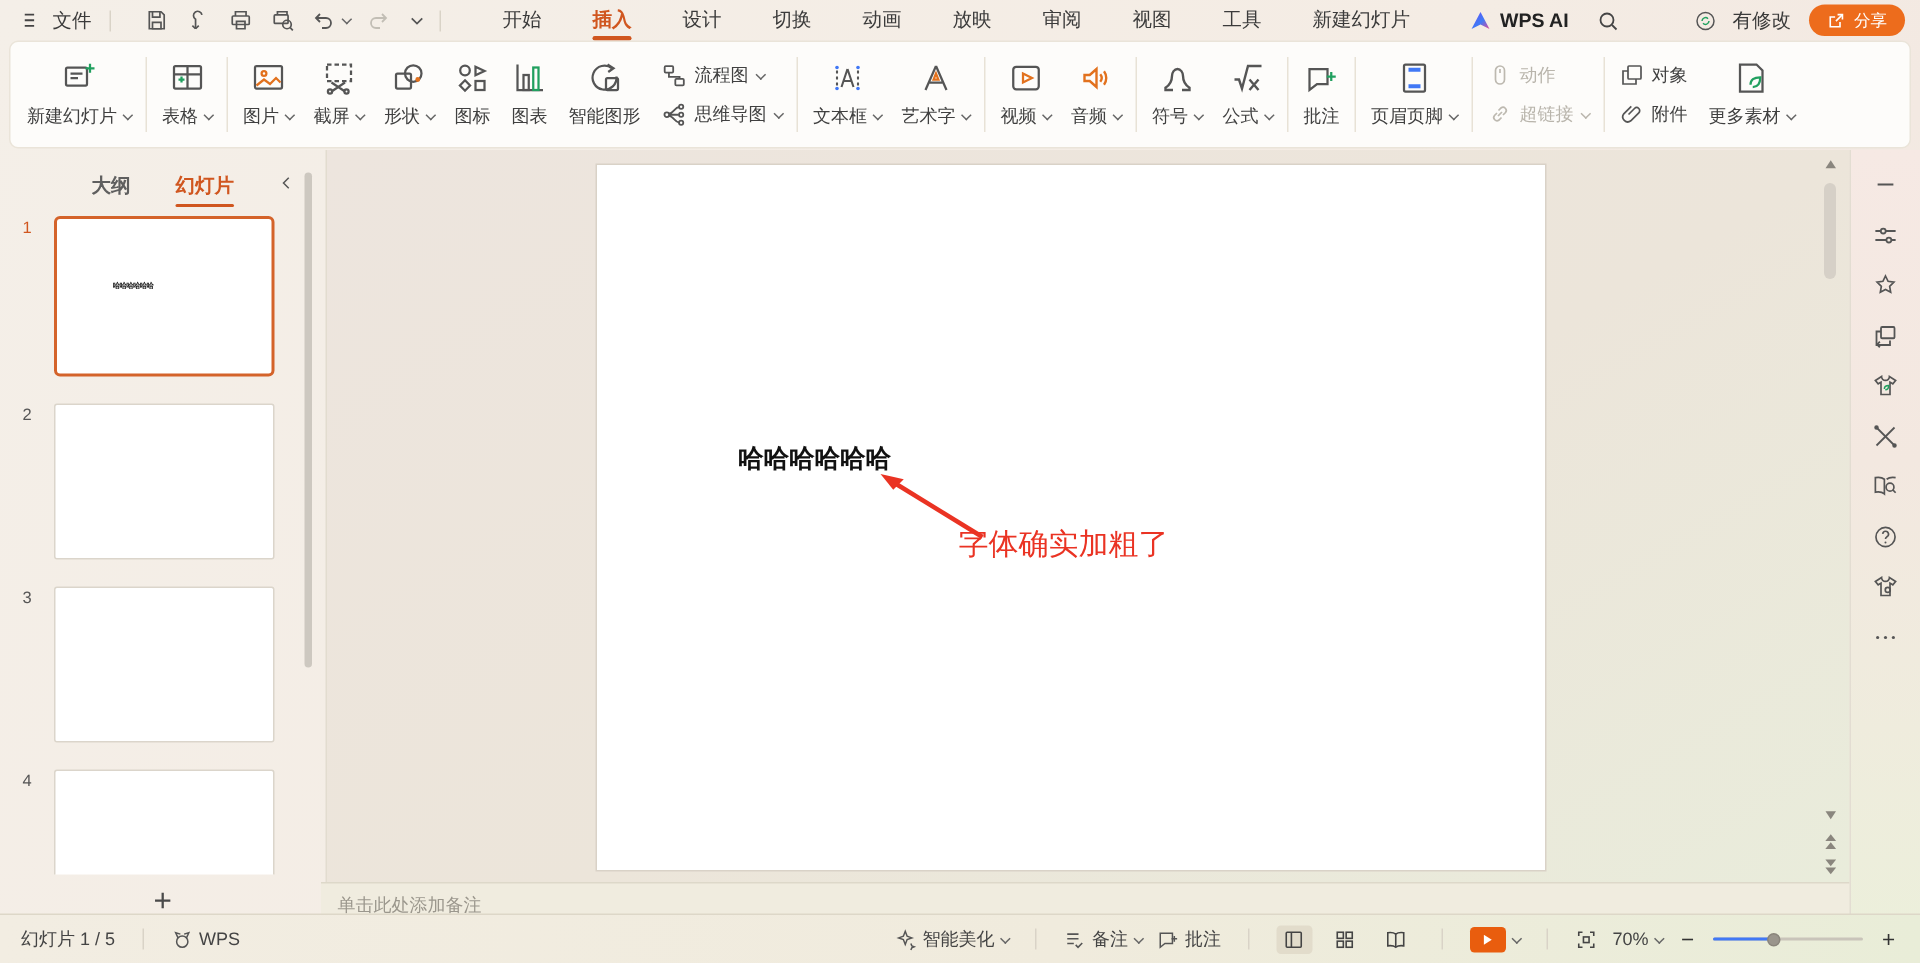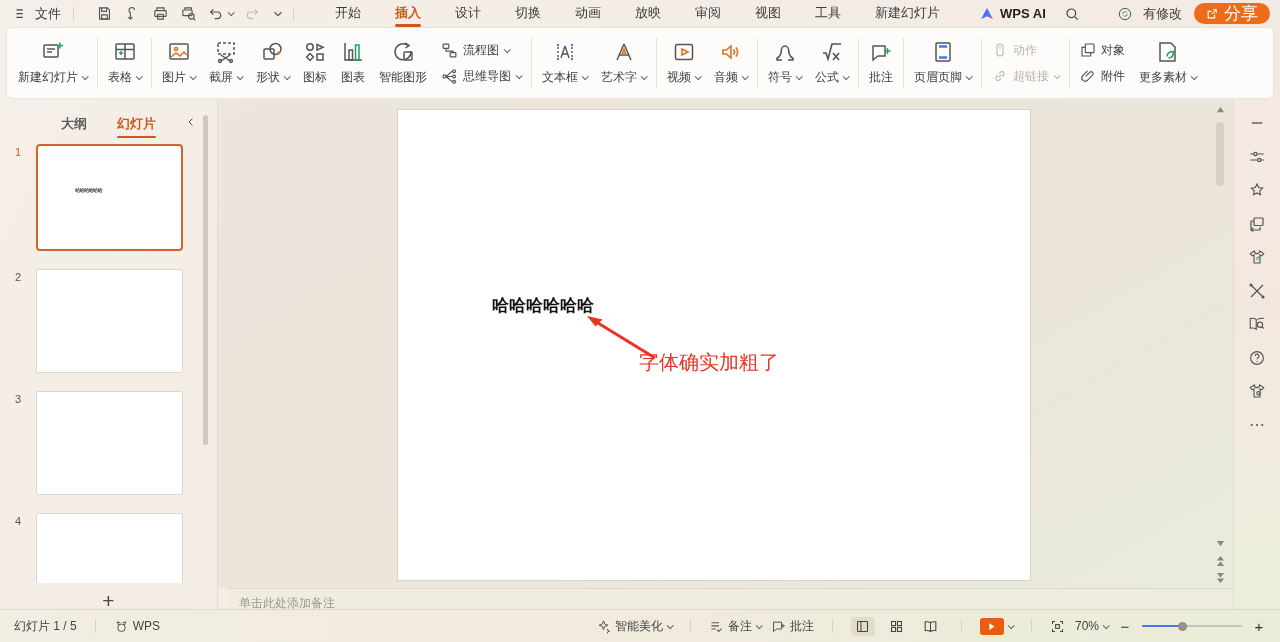--- a/index.html
+++ b/index.html
@@ -14,21 +14,21 @@
   .qbtn { display:flex; align-items:center; }
   .vdiv { width:1px; height:14px; background:#d9d3c7; margin:0 8px; }
   .tabs { display:flex; margin-left:16px; }
   .tab { padding:4px 17px 6px; position:relative; cursor:default; color:#3b3b3b; }
   .tab.active { color:#d0561f; font-weight:700; }
   .tab.active::after { content:""; position:absolute; left:50%; transform:translateX(-50%); bottom:1px; width:26px; height:2.5px; border-radius:2px; background:#d0561f; }
   .wpsai { display:flex; align-items:center; gap:5px; margin-left:22px; font-weight:700; color:#222; }
   .tb-search { margin-left:18px; }
   .tb-right { margin-left:auto; display:flex; align-items:center; gap:12px; }
   .modified { display:flex; align-items:center; gap:10px; color:#3b3b3b; }
-  .share-btn { display:flex; align-items:center; gap:5px; background:#ed6c1c; color:#fff; height:21px; padding:0 12px; border-radius:12px; font-size:17px; }
+  .share-btn { display:flex; align-items:center; gap:5px; background:#ed6c1c; color:#fff; height:21px; padding:0 12px; border-radius:12px; font-size:11px; }
   .caret { width:5px; height:5px; border-right:1.3px solid #666; border-bottom:1.3px solid #666; transform:rotate(45deg) translateY(-1px); display:inline-block; }
   .caret.lt { border-color:#b9b5ac; }
 
   
   .ribbon { position:absolute; top:27px; left:6px; right:6px; height:72px; background:#fdfcfa; border:1px solid #eae4d9; border-radius:6px; display:flex; align-items:center; padding:0 4px; }
   .rdiv { width:1px; height:50px; background:#e8e2d6; margin:0 3px; }
   .rbtn { display:flex; flex-direction:column; align-items:center; justify-content:center; gap:5px; padding:0 7px; font-size:12px; color:#404040; height:100%; }
   .rbtn .lbl { display:flex; align-items:center; gap:4px; white-space:nowrap; }
   .rstack { display:flex; flex-direction:column; justify-content:center; gap:9px; padding:0 7px; height:100%; }
   .rrow { display:flex; align-items:center; gap:5px; white-space:nowrap; font-size:12px; color:#404040; }
@@ -55,21 +55,21 @@
   .workspace { position:absolute; left:218px; top:100px; right:47px; height:488px; background:linear-gradient(150deg,#ede5de 0%,#ece5da 55%,#e9ecdb 100%); }
   .slide { position:absolute; left:180px; top:10px; width:632px; height:470px; background:#fff; box-shadow:0 0 0 1px #d9d2c7; }
   .slide-text { position:absolute; left:94px; top:184px; font-size:17px; font-weight:700; color:#111; }
   .annotation-text { position:absolute; left:241px; top:239px; font-size:20px; font-weight:500; color:#ea3323; }
   .arrow-svg { position:absolute; left:0; top:0; pointer-events:none; }
   .ws-sb { position:absolute; right:6px; top:0; bottom:0; width:14px; }
   .ws-sb .sb-thumb { position:absolute; left:3px; top:22px; width:8px; height:64px; background:#d6d0c7; border-radius:4px; }
   .sb-arr { position:absolute; left:1px; width:12px; height:10px; display:flex; align-items:center; justify-content:center; }
 
   
-  .notesbar { position:absolute; left:228px; right:47px; top:588px; height:30px; background:#f0ecdf; border-top:1px solid #ddd8c9; display:flex; align-items:center; padding-left:11px; font-size:12px; color:#9b978d; }
+  .notesbar { position:absolute; left:214px; right:47px; top:588px; height:30px; background:#f0ecdf; border-top:1px solid #ddd8c9; display:flex; align-items:center; padding-left:11px; font-size:12px; color:#9b978d; }
 
   
   .rightbar { position:absolute; right:0; top:100px; width:47px; bottom:24px; border-left:1px solid #e3ddd2; background:linear-gradient(180deg,#f6e9e4 0%,#f3e8e0 40%,#ecefdb 100%); display:flex; flex-direction:column; align-items:center; padding-top:14px; gap:15.5px; }
 
   
   .statusbar { position:absolute; left:0; right:0; bottom:0; height:33px; background:linear-gradient(90deg,#f2ede2 0%,#f0ebdd 55%,#e9edd8 100%); border-top:1px solid #ddd7c8; display:flex; align-items:center; padding:0 14px; font-size:12px; color:#444;justify-content:space-between; }
   .sb-left { display:flex; align-items:center; gap:10px; }
   .sb-right { margin-left:auto; display:flex; align-items:center; gap:10px; }
   .sb-item { display:flex; align-items:center; gap:4px; }
   .viewbtn { width:24px; height:19px; display:flex; align-items:center; justify-content:center; border-radius:3px; }

